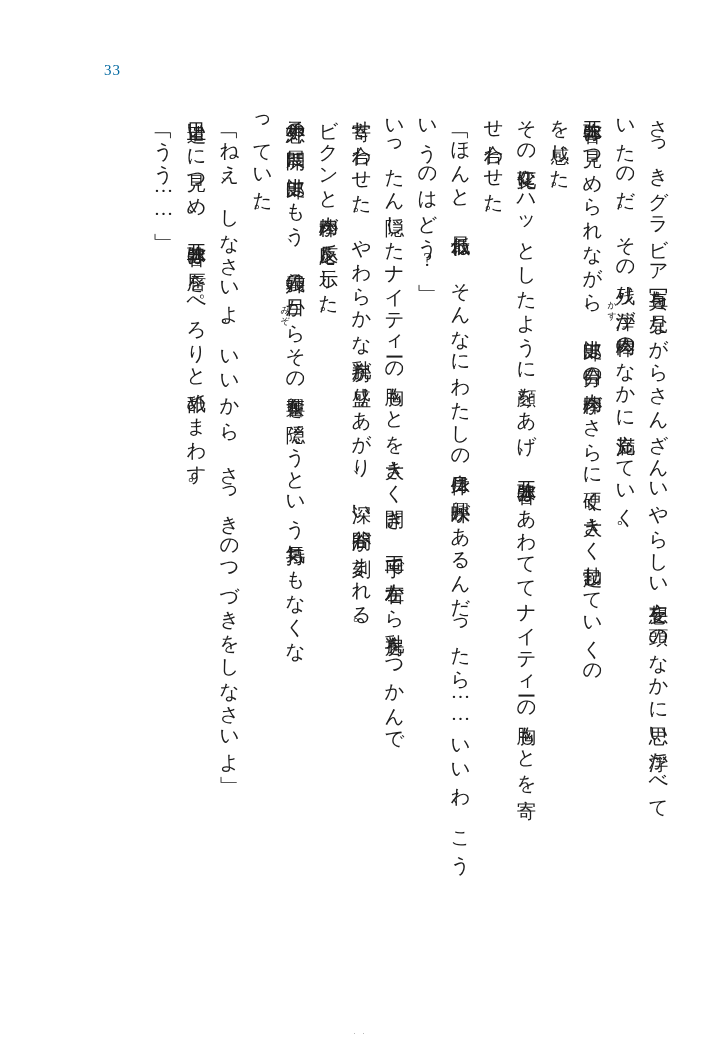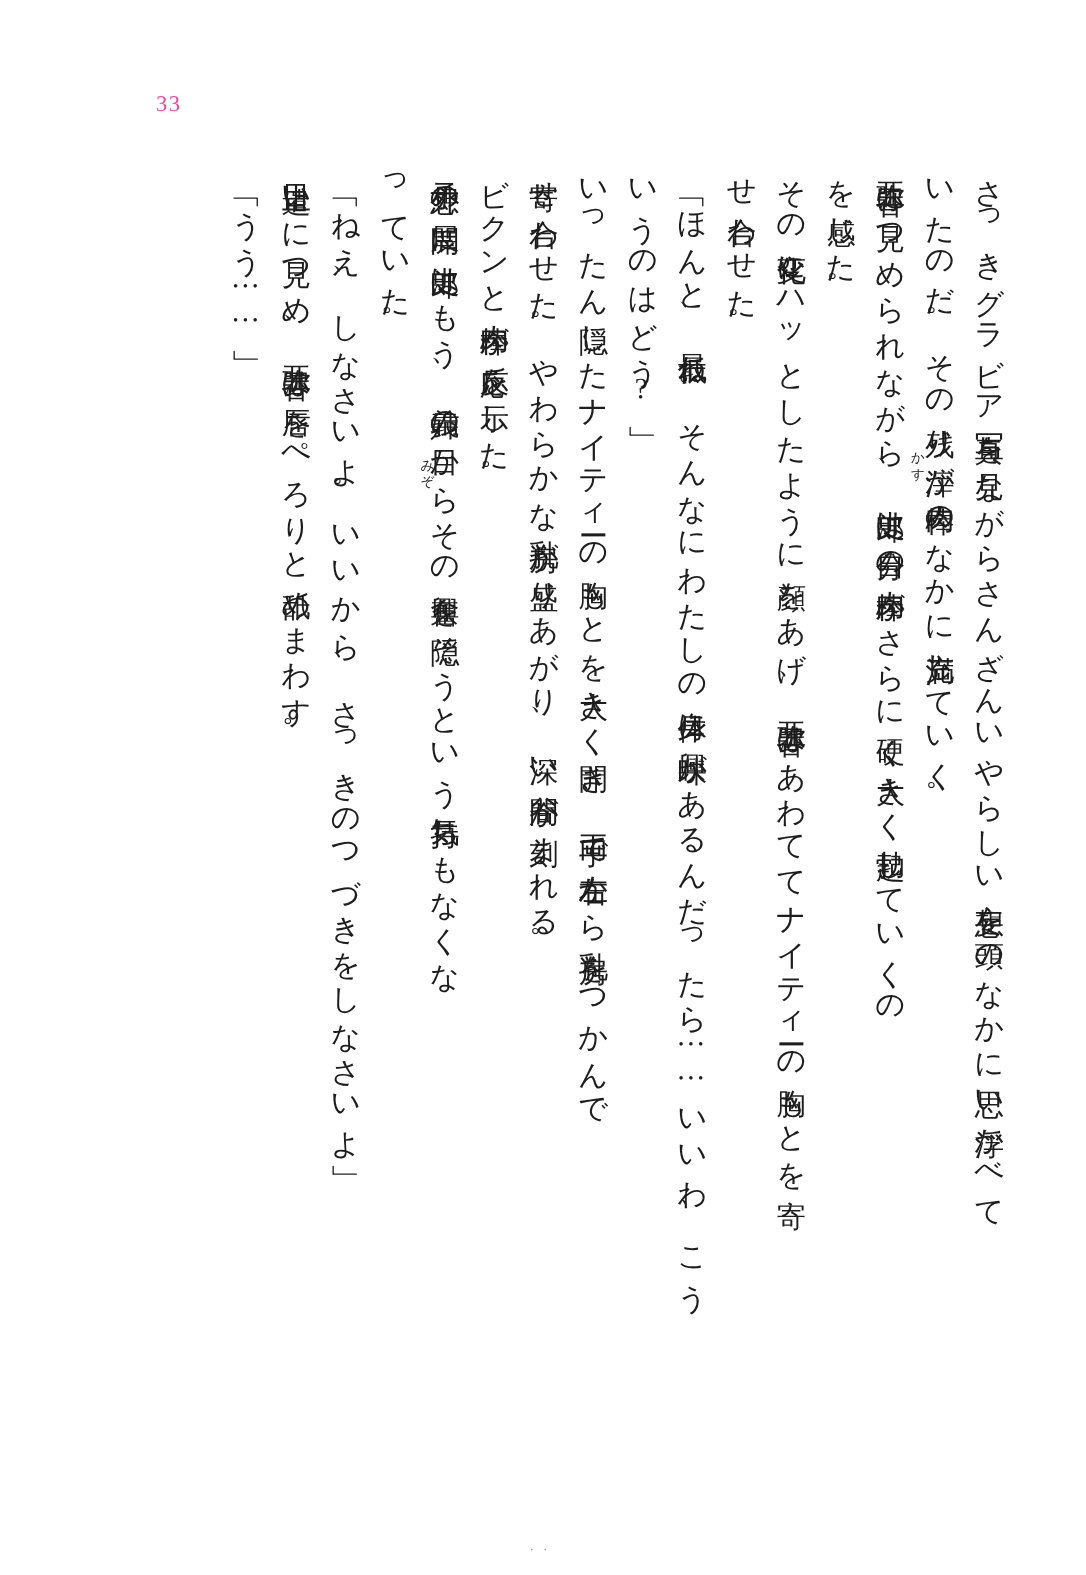--- a/index.html
+++ b/index.html
@@ -15,21 +15,21 @@
     overflow: hidden;
     font-family: "Liberation Serif", "DejaVu Serif", serif;
     color: #1a1a1a;
   }
   #page-number {
     position: absolute;
     top: 62px;
     left: 104px;
     font-size: 15px;
     letter-spacing: 1px;
-    color: #ec4899;
+    color: #0369a1;
   }
   #text-body {
     position: absolute;
     top: 106px;
     left: 60px;
     right: 56px;
     height: 880px;
     display: flex;
     flex-direction: row-reverse;
     justify-content: flex-start;

